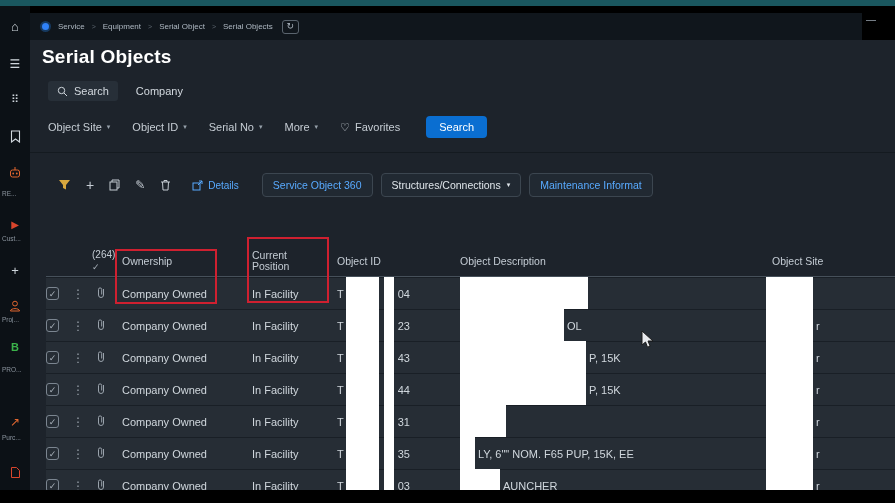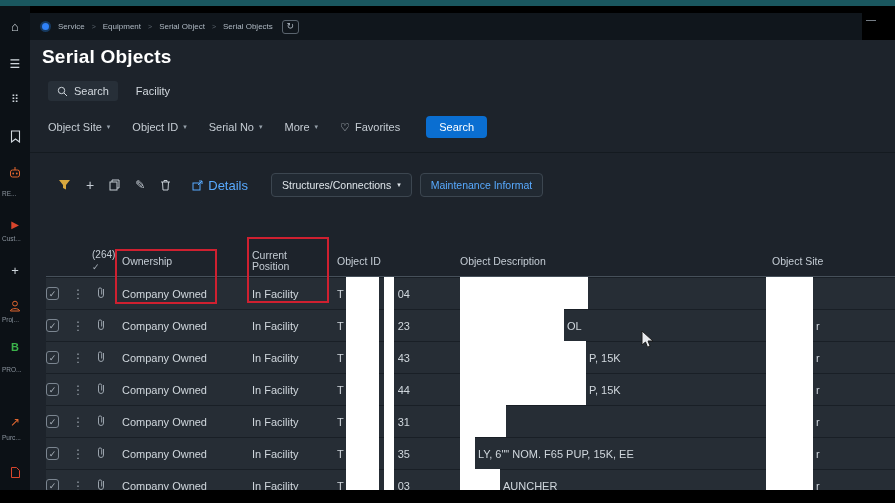--- a/index.html
+++ b/index.html
@@ -41,21 +41,21 @@
   .caret{font-size:7px;color:#96a0aa;margin-left:5px;}
   .fav{display:flex;align-items:center;cursor:pointer;}
   .heart{margin-right:5px;font-size:11px;}
   .btn-primary{background:#0a6ed1;color:#fff;border:none;border-radius:4px;font-size:11px;
                padding:5px 13px;margin-left:4px;cursor:pointer;font-family:inherit;}
 
   .hr{position:absolute;left:0;top:112px;width:100%;height:1px;background:#141a20;}
 
   .toolbar{position:absolute;left:28px;top:133px;display:flex;align-items:center;gap:15px;white-space:nowrap;}
   .tico{color:#c6cdd4;font-size:13px;line-height:1;cursor:pointer;display:flex;align-items:center;}
-  .details{color:#58aaff;font-size:13px;display:flex;gap:5px;align-items:center;margin-left:6px;cursor:pointer;}
+  .details{color:#58aaff;font-size:10px;display:flex;gap:5px;align-items:center;margin-left:6px;cursor:pointer;}
   .tbtns{display:flex;gap:8px;margin-left:8px;}
   .tbtn{background:#212932;border:1px solid #3c4650;border-radius:4px;color:#58aaff;font-size:10.5px;
         padding:5px 10px;white-space:nowrap;cursor:pointer;font-family:inherit;display:flex;align-items:center;gap:6px;}
   .tbtn.white{color:#dfe5ea;}
   .tbtn .caret{margin-left:0;color:#dfe5ea;}
 
   
   .table{position:absolute;left:16px;top:205px;right:0;}
   .trow{display:grid;grid-template-columns:26px 24px 26px 130px 85px 123px 312px 1fr;
         align-items:center;height:31px;font-size:11px;color:#d0d7dd;}
@@ -159,21 +159,21 @@
     <h1 class="page-title">Serial Objects</h1>
 
     <div class="searchrow">
       <button class="chip">
         <svg width="11" height="11">
             <circle cx="4.5" cy="4.5" r="3.2" fill="none" stroke="#cfd6dc"></circle>
             <line x1="7" y1="7" x2="10" y2="10" stroke="#cfd6dc"></line>
           </svg>
         <span>Search</span>
       </button>
-      <span class="advanced">Facility</span>
+      <span class="advanced">Company</span>
     </div>
 
     <div class="filterrow">
       <span class="filter">
           <span>Object Site</span>
           <span class="caret">▾</span>
         </span>
       <span class="filter">
           <span>Object ID</span>
           <span class="caret">▾</span>
@@ -215,20 +215,21 @@
           </svg>
       </span>
       <span class="details">
         <svg width="11" height="11">
             <rect x="1" y="3" width="7" height="7" fill="none" stroke="#58aaff"></rect>
             <path d="M6 5l4-4M7 1h3v3" fill="none" stroke="#58aaff"></path>
           </svg>
         <span>Details</span>
       </span>
       <span class="tbtns">
+        <button class="tbtn">Service Object 360</button>
         <button class="tbtn white">
           <span>Structures/Connections</span>
             <span class="caret">▾</span>
         </button>
         <button class="tbtn">Maintenance Informat</button>
       </span>
     </div>
 
     <div class="table">
       <div class="trow thead">

